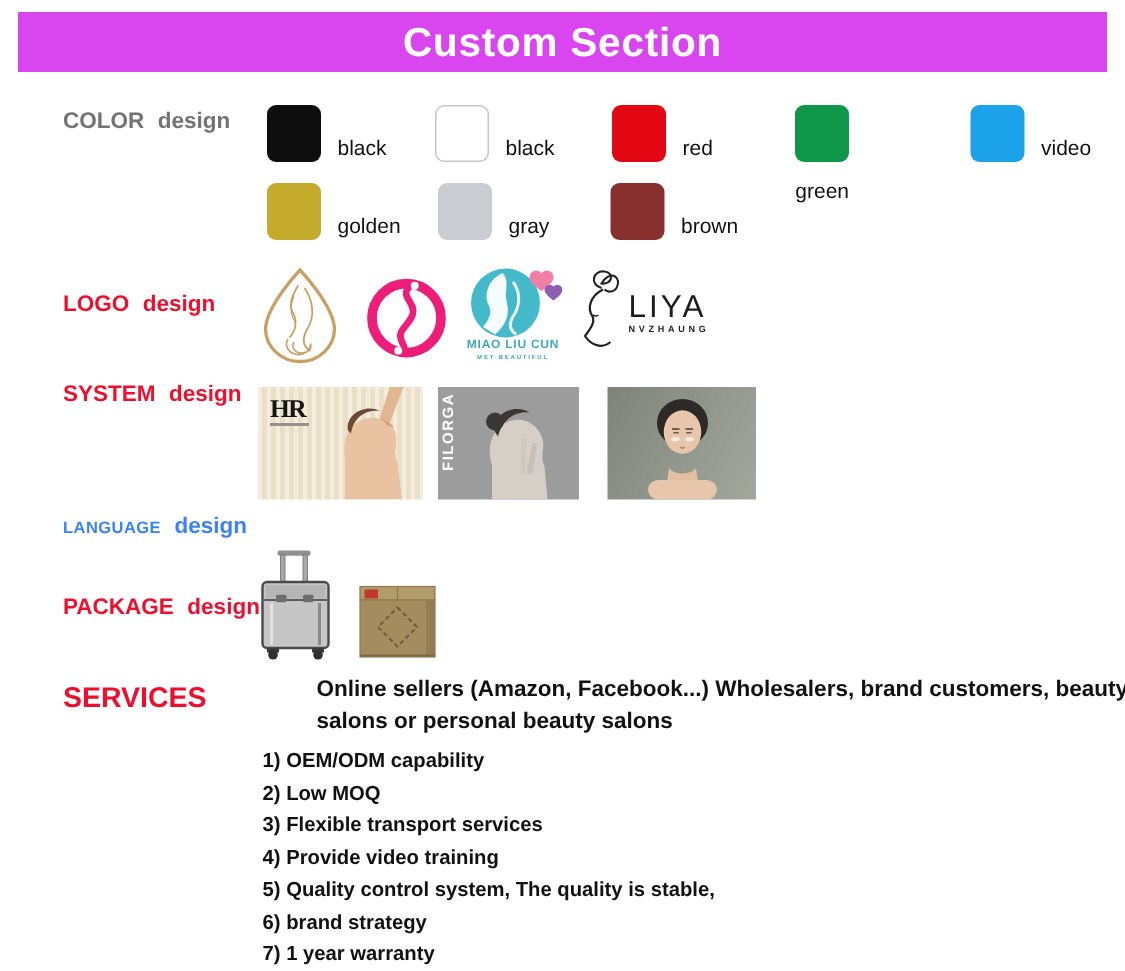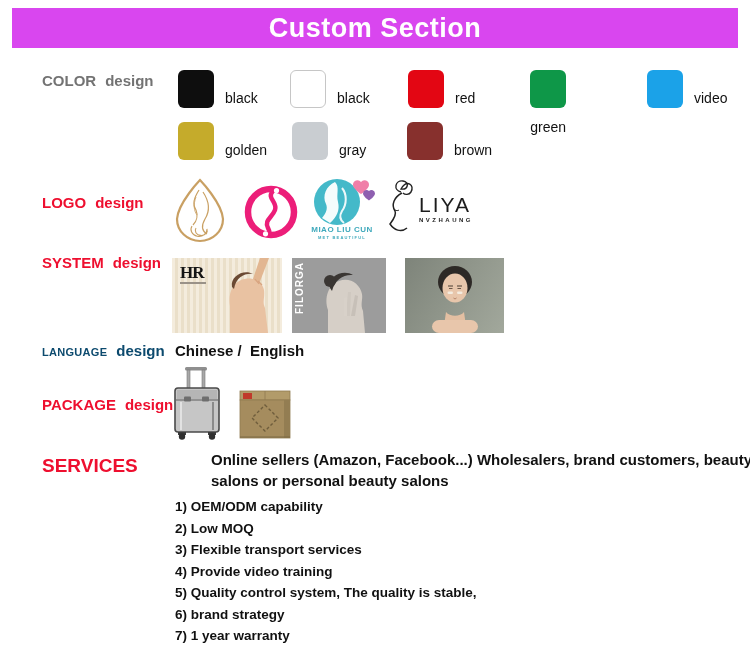--- a/index.html
+++ b/index.html
@@ -50,21 +50,21 @@
 
   <div class="abs row-label" style="left: 42px; top: 72px; color: #737373;">
     <span>COLOR</span><span class="sub">design</span>
   </div>
   <div class="abs row-label" style="left: 42px; top: 194px; color: rgb(238, 15, 47);">
     <span>LOGO</span><span class="sub">design</span>
   </div>
   <div class="abs row-label" style="left: 42px; top: 254px; color: rgb(238, 15, 47);">
     <span>SYSTEM</span><span class="sub">design</span>
   </div>
-  <div class="abs row-label" style="left: 42px; top: 342px; color: #0c4a6e;">
+  <div class="abs row-label" style="left: 42px; top: 342px; color: #3b82f6;">
     <span class="small-main">LANGUAGE</span><span class="sub">design</span>
   </div>
   <div class="abs row-label" style="left: 42px; top: 396px; color: rgb(238, 15, 47);">
     <span>PACKAGE</span><span class="sub">design</span>
   </div>
   <div class="abs row-label" style="left: 42px; top: 455px; font-size: 19px; color: rgb(238, 15, 47);">
     <span>SERVICES</span>
   </div>
 
   <div class="abs swatch-cell" style="left:178px; top:70px;">
@@ -172,21 +172,20 @@
       <path d="M38,75 L41,54 C45,59 55,59 59,54 L62,75 Z" fill="#e3bfa2"></path>
       <rect x="27" y="62" width="46" height="13" rx="7" fill="#e8c6ab"></rect>
       <rect x="42.5" y="33.5" width="5.5" height="2.6" rx="1.3" fill="#f4ece0"></rect>
       <rect x="52" y="33.5" width="5.5" height="2.6" rx="1.3" fill="#f4ece0"></rect>
       <path d="M43,28 L48,28 M52,28 L57,28" stroke="#4a3e35" stroke-width="1.1"></path>
       <path d="M44,30.5 L47.5,30.5 M52.5,30.5 L56,30.5" stroke="#6b5647" stroke-width="1"></path>
       <path d="M48.5,40 C49.5,41 50.5,41 51.5,40" stroke="#b07e62" stroke-width="1" fill="none"></path>
     </svg>
   </div>
 
-  <div class="abs lang-value" style="left:175px; top:342px;">Chinese /  English</div>
 
   <svg class="abs" style="left:172px; top:366px;" width="50" height="74" viewBox="0 0 50 74">
     <rect x="13" y="1" width="22" height="3.5" rx="1.5" fill="#8f8f8f"></rect>
     <rect x="15" y="4" width="3" height="19" fill="#a8a8a8" stroke="#777" stroke-width="0.6"></rect>
     <rect x="30" y="4" width="3" height="19" fill="#a8a8a8" stroke="#777" stroke-width="0.6"></rect>
     <rect x="3" y="22" width="44" height="44" rx="3" fill="#c6c6c6" stroke="#4a4a4a" stroke-width="1.6"></rect>
     <rect x="5" y="24" width="40" height="9" fill="#b5b5b5"></rect>
     <line x1="4" y1="34" x2="46" y2="34" stroke="#5d5d5d" stroke-width="1.2"></line>
     <rect x="12" y="30.5" width="7" height="5" rx="1" fill="#6e6e6e"></rect>
     <rect x="30" y="30.5" width="7" height="5" rx="1" fill="#6e6e6e"></rect>

